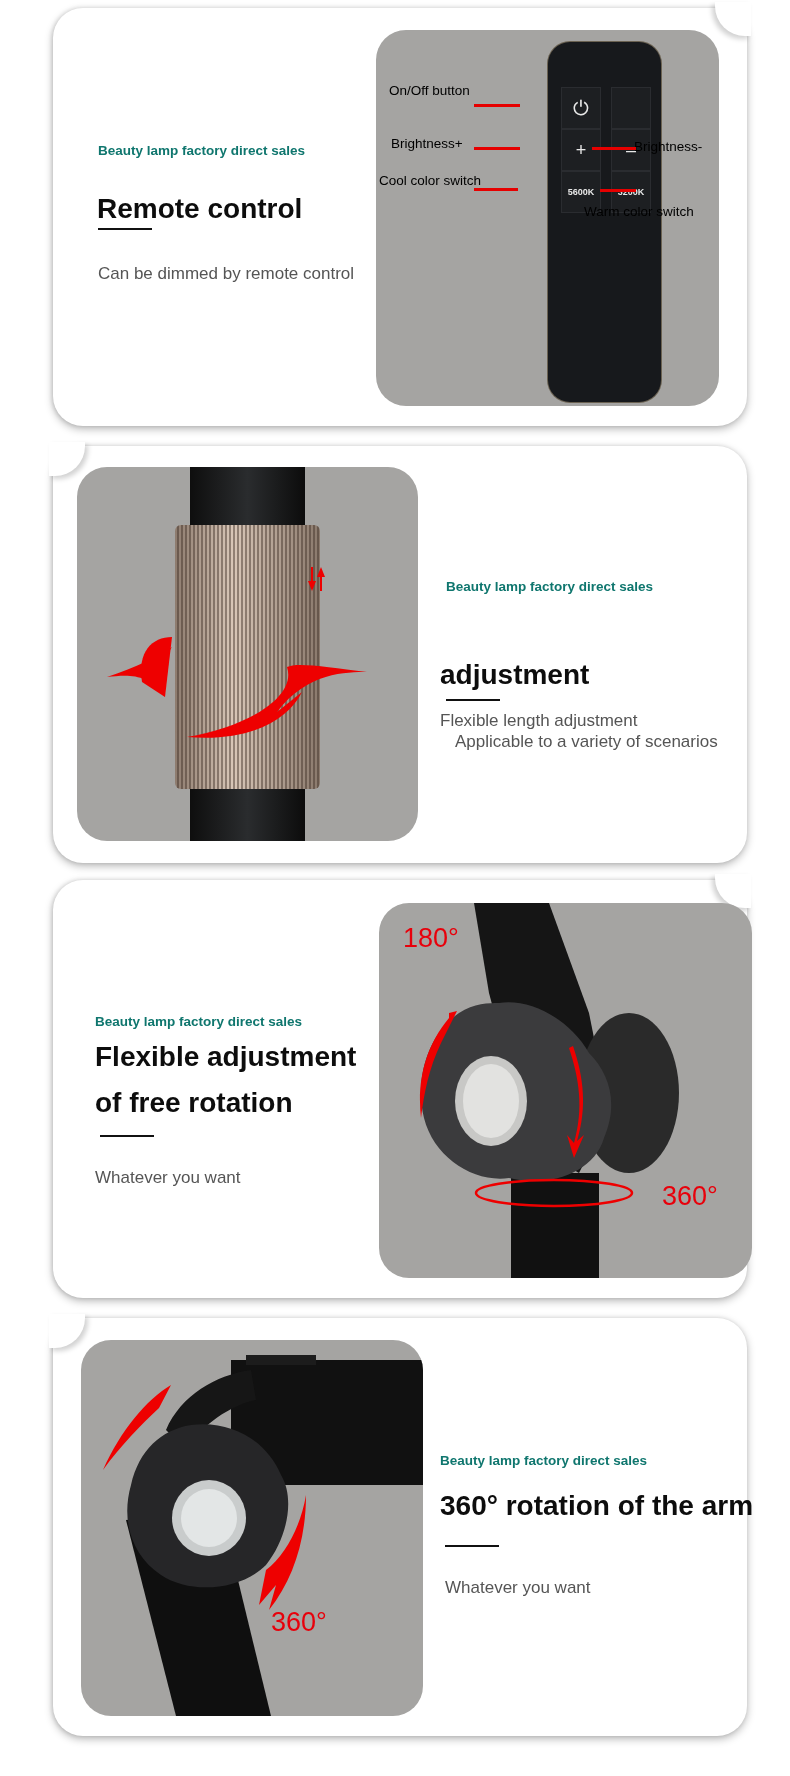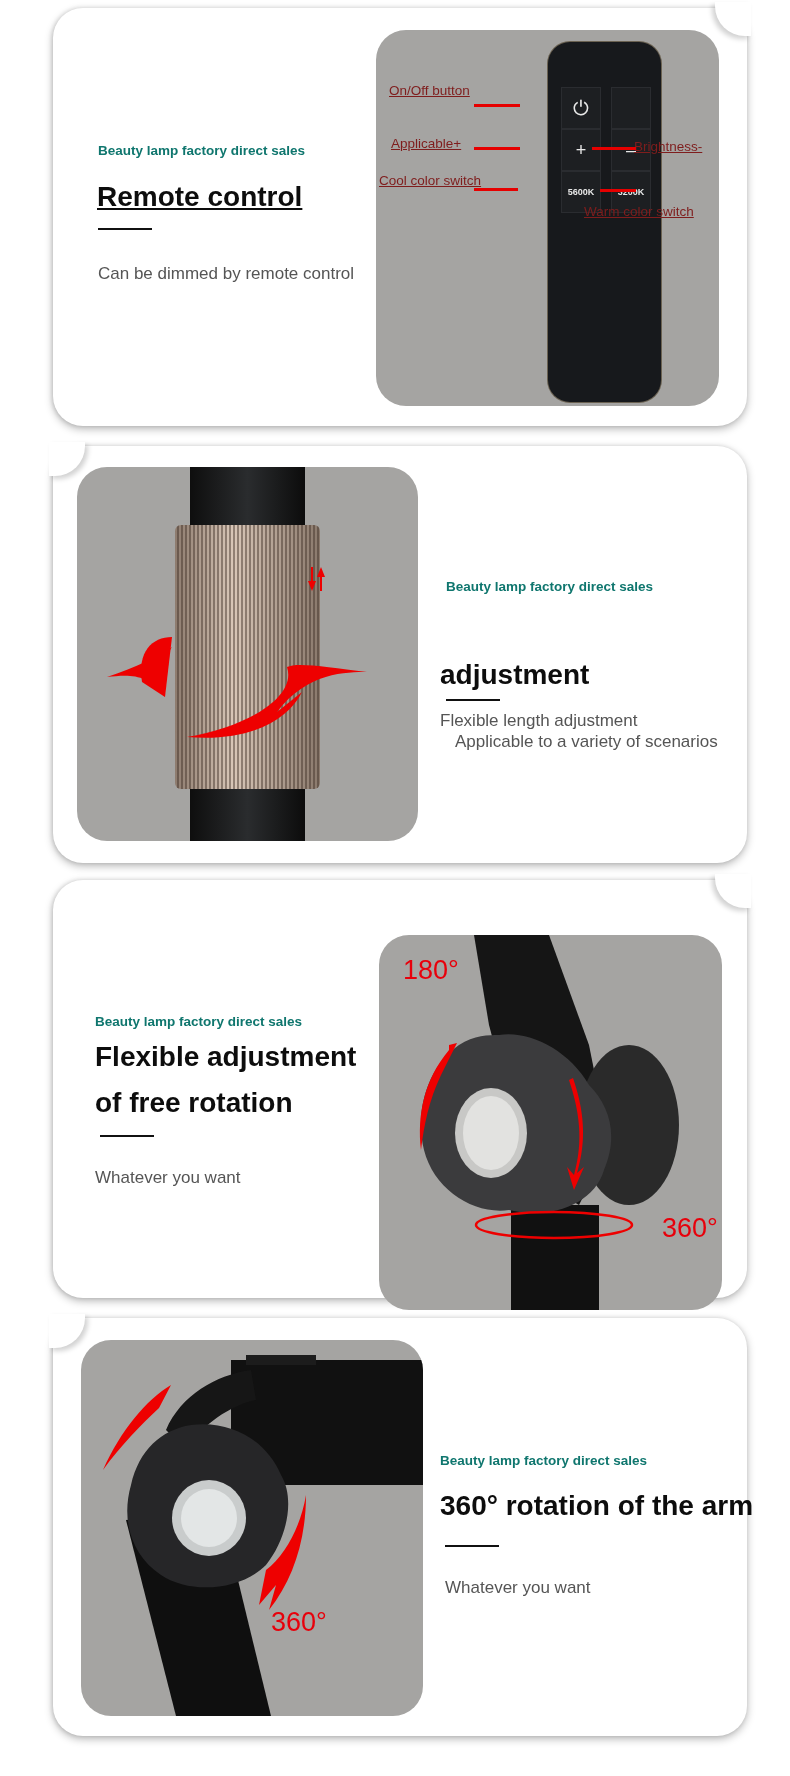--- a/index.html
+++ b/index.html
@@ -6,48 +6,48 @@
   body{width:790px;height:1776px;background:#ffffff;position:relative;overflow:hidden;font-family:"Liberation Sans","DejaVu Sans",sans-serif;}
   .card{position:absolute;left:53px;width:694px;background:#fff;border-radius:30px;box-shadow:0 3px 8px rgba(0,0,0,0.28), -1px 0 4px rgba(0,0,0,0.12);}
   .notch{position:absolute;width:36px;height:34px;background:#fff;}
   .notch.tr{right:-2px;top:-4px;border-bottom-left-radius:30px;box-shadow:-3px 3px 5px rgba(0,0,0,0.18);}
   .notch.tl{left:-4px;top:-4px;border-bottom-right-radius:30px;box-shadow:3px 3px 5px rgba(0,0,0,0.18);}
   .panel{position:absolute;background:#a5a4a2;border-radius:30px;overflow:hidden;}
   .tag{position:absolute;color:#0f766e;font-size:13.5px;font-weight:bold;white-space:nowrap;}
   .title{position:absolute;color:#0d0d0d;font-size:28px;font-weight:bold;line-height:46px;white-space:nowrap;}
   .rule{position:absolute;width:54px;height:2px;background:#111;}
   .sub{position:absolute;color:#555;font-size:17px;line-height:22px;white-space:nowrap;}
-  .lbl{position:absolute;color:#7f1d1d;font-size:13.5px;white-space:nowrap;text-decoration:underline;}
+  .lbl{position:absolute;color:#000000;font-size:13.5px;white-space:nowrap;}
   .redline{position:absolute;height:3px;background:#e60000;}
   .remote{position:absolute;left:172px;top:12px;width:113px;height:360px;background:#17191c;border-radius:22px;box-shadow:0 0 0 1px #6b6252;}
   .rbtn{position:absolute;width:40px;height:42px;background:#1d1f22;border:1px solid #2a2c30;box-sizing:border-box;color:#e8e8e8;font-size:9px;font-weight:bold;display:flex;align-items:center;justify-content:center;}
   .deg{position:absolute;color:#e8000b;font-size:27px;white-space:nowrap;}
 </style>
 </head>
 <body>
 
 <div class="card" style="top:8px;height:418px;">
   <div class="notch tr" style="right:-4px;top:-6px;background:#fff;"></div>
   <div class="tag" style="left:45px;top:135px;">Beauty lamp factory direct sales</div>
-  <div class="title" style="left:44px;top:166px;text-decoration:underline;">Remote control</div>
+  <div class="title" style="left:44px;top:178px;">Remote control</div>
   <div class="rule" style="left:45px;top:220px;"></div>
   <div class="sub" style="left:45px;top:255px;">Can be dimmed by remote control</div>
 
   <div class="panel" style="left:323px;top:22px;width:343px;height:376px;">
     <div class="remote">
       <div class="rbtn" style="left:13px;top:45px;font-size:20px;font-weight:normal;">⏻</div>
       <div class="rbtn" style="left:63px;top:45px;"></div>
       <div class="rbtn" style="left:13px;top:87px;font-size:18px;font-weight:normal;">+</div>
       <div class="rbtn" style="left:63px;top:87px;font-size:18px;font-weight:normal;">–</div>
       <div class="rbtn" style="left:13px;top:129px;">5600K</div>
       <div class="rbtn" style="left:63px;top:129px;">3200K</div>
     </div>
     <div class="lbl" style="left:13px;top:53px;">On/Off button</div>
     <div class="redline" style="left:98px;top:74px;width:46px;"></div>
-    <div class="lbl" style="left:15px;top:106px;">Applicable+</div>
+    <div class="lbl" style="left:15px;top:106px;">Brightness+</div>
     <div class="redline" style="left:98px;top:117px;width:46px;"></div>
     <div class="lbl" style="left:258px;top:109px;">Brightness-</div>
     <div class="redline" style="left:216px;top:117px;width:44px;"></div>
     <div class="lbl" style="left:3px;top:143px;">Cool color switch</div>
     <div class="redline" style="left:98px;top:158px;width:44px;"></div>
     <div class="lbl" style="left:208px;top:174px;">Warm color switch</div>
     <div class="redline" style="left:224px;top:159px;width:36px;"></div>
   </div>
 </div>
 
@@ -87,21 +87,21 @@
 </div>
 
 <div class="card" style="top:880px;height:418px;">
   <div class="notch tr" style="right:-4px;top:-6px;"></div>
   <div class="tag" style="left:42px;top:134px;">Beauty lamp factory direct sales</div>
   <div class="title" style="left:42px;top:200px;">of free rotation</div>
   <div class="title" style="left:42px;top:154px;">Flexible adjustment</div>
   <div class="rule" style="left:47px;top:255px;"></div>
   <div class="sub" style="left:42px;top:287px;">Whatever you want</div>
 
-  <div class="panel" style="left:326px;top:23px;width:343px;height:375px;margin-top:32px;">
+  <div class="panel" style="left:326px;top:23px;width:373px;height:375px;">
     <svg width="343" height="375" viewBox="0 0 343 375">
       <polygon points="95,0 170,0 210,110 230,210 200,270 150,240 110,90" fill="#151515"></polygon>
       <ellipse cx="250" cy="190" rx="50" ry="80" fill="#2a2a2a"></ellipse>
       <rect x="132" y="270" width="88" height="105" fill="#111"></rect>
       <path d="M120,100 C150,95 190,115 210,150 C230,170 240,200 225,235 C215,270 170,285 130,275 C95,280 55,255 45,215 C35,175 50,130 80,110 C95,100 110,100 120,100Z" fill="#3b3b3d"></path>
       <ellipse cx="112" cy="198" rx="36" ry="45" fill="#c8c8c6"></ellipse>
       <ellipse cx="112" cy="198" rx="28" ry="37" fill="#e2e2e0"></ellipse>
       <path d="M42,215 C38,180 45,145 70,115 L70,110 L78,108 L62,140 C50,165 45,190 42,215Z" fill="#ee0000"></path>
       <path d="M190,145 C200,175 205,205 195,240 L188,232 L195,255 L205,232 L198,238 C208,205 205,175 194,143Z" fill="#ee0000"></path>
       <ellipse cx="175" cy="290" rx="78" ry="13" fill="none" stroke="#ee0000" stroke-width="2.5"></ellipse>

